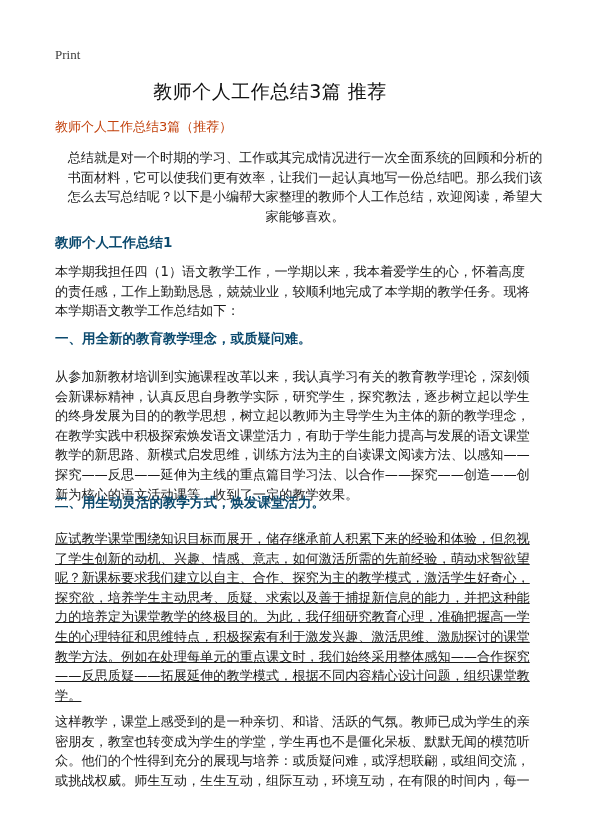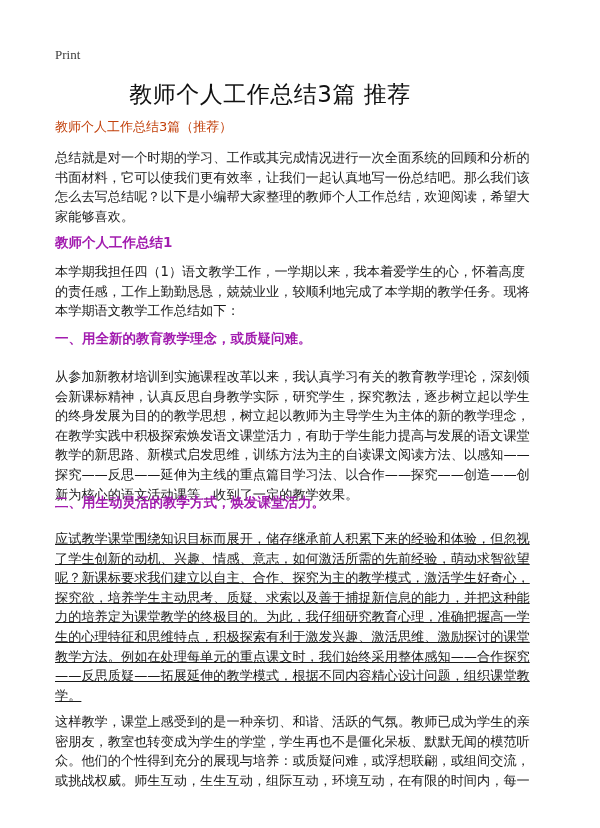--- a/index.html
+++ b/index.html
@@ -1,33 +1,33 @@
 <!DOCTYPE html>
 <html><head>
 <meta charset="utf-8">
 <style>
   html, body { margin: 0; padding: 0; background: #ffffff; }
   body { width: 600px; height: 828px; overflow: hidden; position: relative;
          font-family: "DejaVu Sans", sans-serif; color: #111; }
   .print { position: absolute; left: 55px; top: 47px; font-family: "Liberation Serif", serif;
            font-size: 13px; color: #404040; }
   .title { position: absolute; left: 0; width: 540px; top: 79px; text-align: center;
-           font-size: 23px; color: #111; letter-spacing: 0.5px; }
+           font-size: 19px; color: #111; letter-spacing: 0.5px; }
   .subtitle { position: absolute; left: 55px; top: 118px; font-size: 13px; color: #c2410c; }
   .para { position: absolute; left: 55px; width: 500px; font-size: 13.2px; line-height: 19.6px;
           color: #1a1a1a; white-space: pre-line; }
-  .heading { position: absolute; left: 55px; font-size: 13.5px; font-weight: bold; color: #a21caf; }
+  .heading { position: absolute; left: 55px; font-size: 13.5px; font-weight: bold; color: #0c4a6e; }
 </style>
 </head>
 <body>
 
 <div class="print">Print</div>
 <div class="title">教师个人工作总结3篇  推荐</div>
 <div class="subtitle">教师个人工作总结3篇（推荐）</div>
-<div class="para" style="top:148px;">总结就是对一个时期的学习、工作或其完成情况进行一次全面系统的回顾和分析的
+<div class="para" style="top:148px;text-align:center;">总结就是对一个时期的学习、工作或其完成情况进行一次全面系统的回顾和分析的
 书面材料，它可以使我们更有效率，让我们一起认真地写一份总结吧。那么我们该
 怎么去写总结呢？以下是小编帮大家整理的教师个人工作总结，欢迎阅读，希望大
 家能够喜欢。</div>
 <div class="heading" style="top:234px;">教师个人工作总结1</div>
 <div class="para" style="top:262px;">本学期我担任四（1）语文教学工作，一学期以来，我本着爱学生的心，怀着高度
 的责任感，工作上勤勤恳恳，兢兢业业，较顺利地完成了本学期的教学任务。现将
 本学期语文教学工作总结如下：</div>
 <div class="heading" style="top:330px;">一、用全新的教育教学理念，或质疑问难。</div>
 <div class="para" style="top:367px;">从参加新教材培训到实施课程改革以来，我认真学习有关的教育教学理论，深刻领
 会新课标精神，认真反思自身教学实际，研究学生，探究教法，逐步树立起以学生

